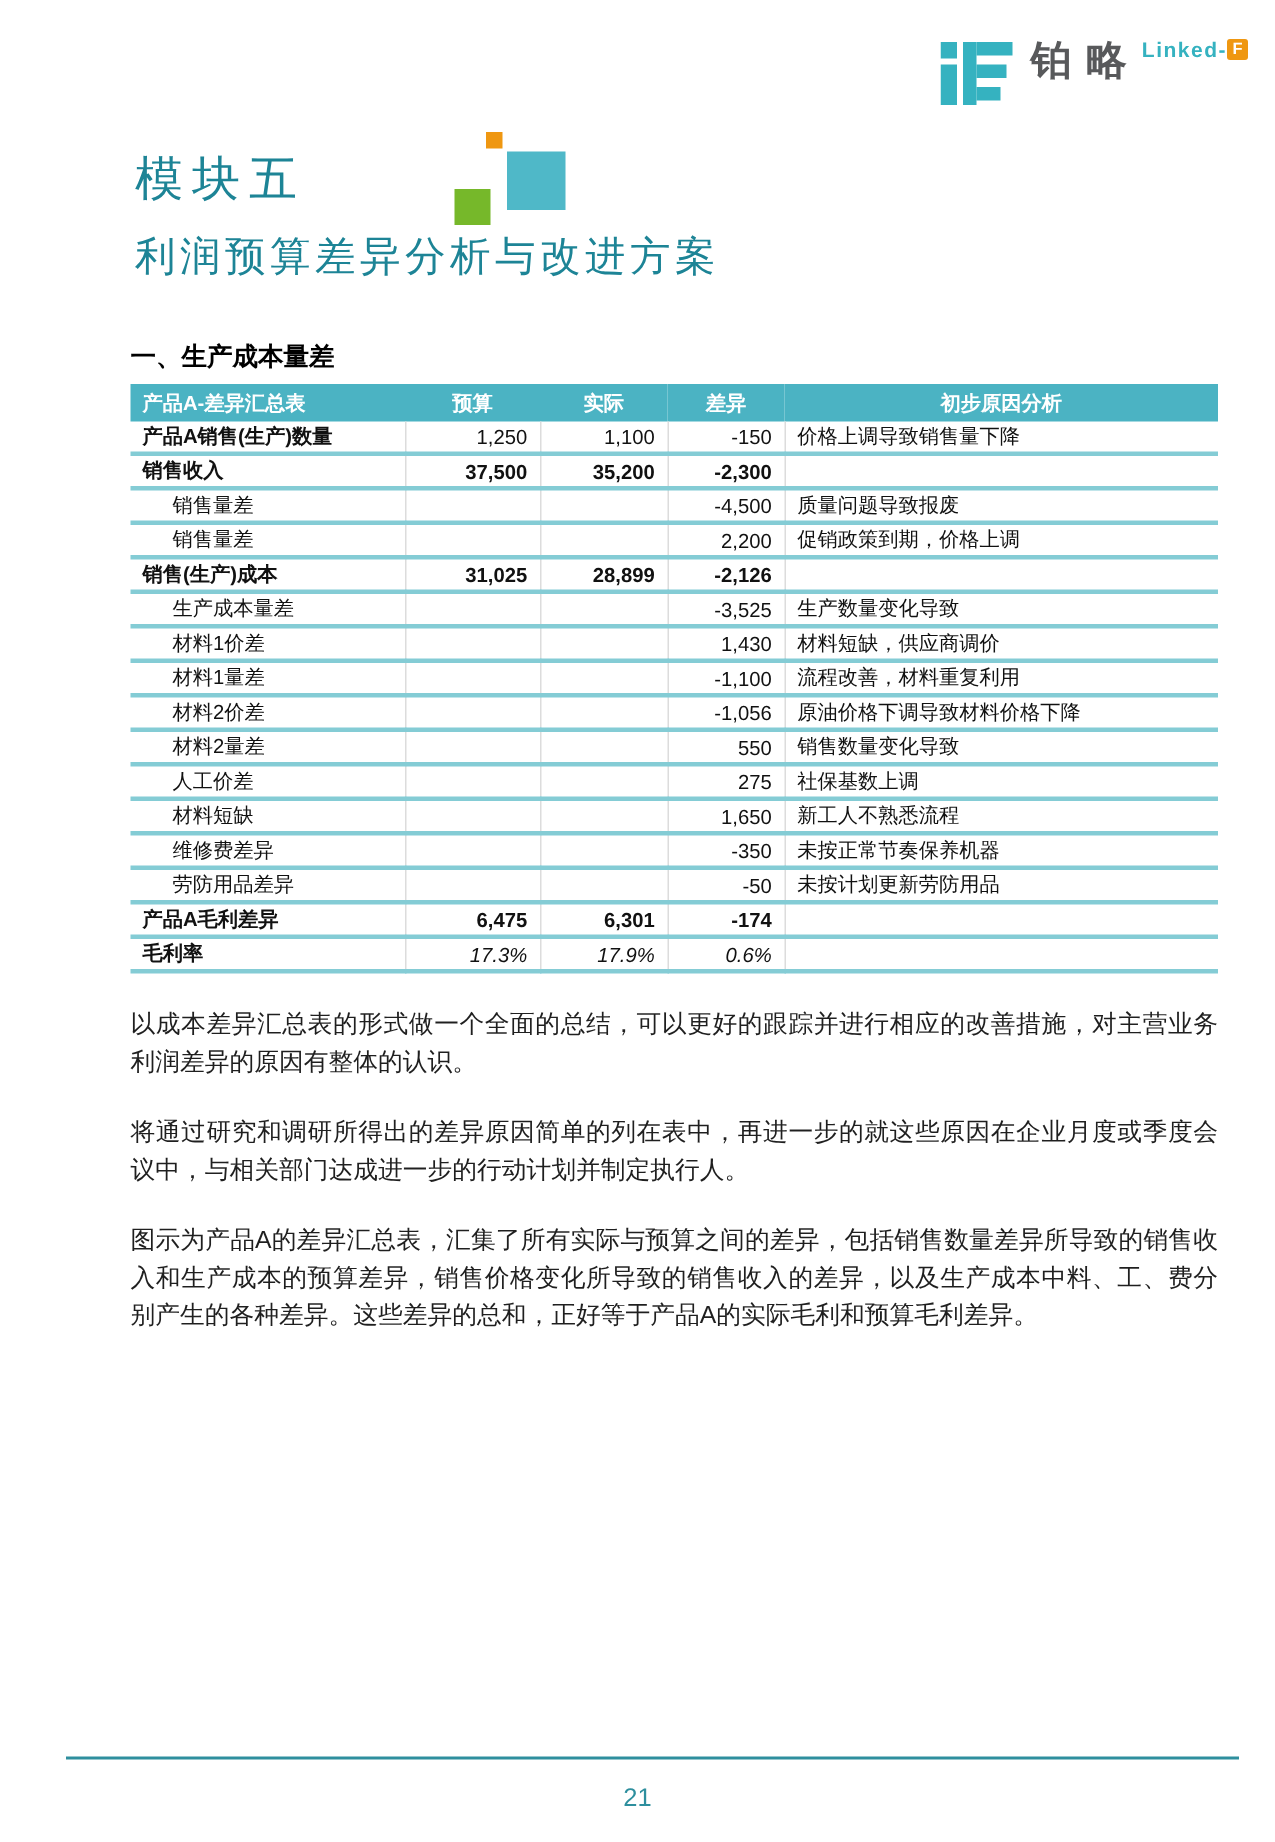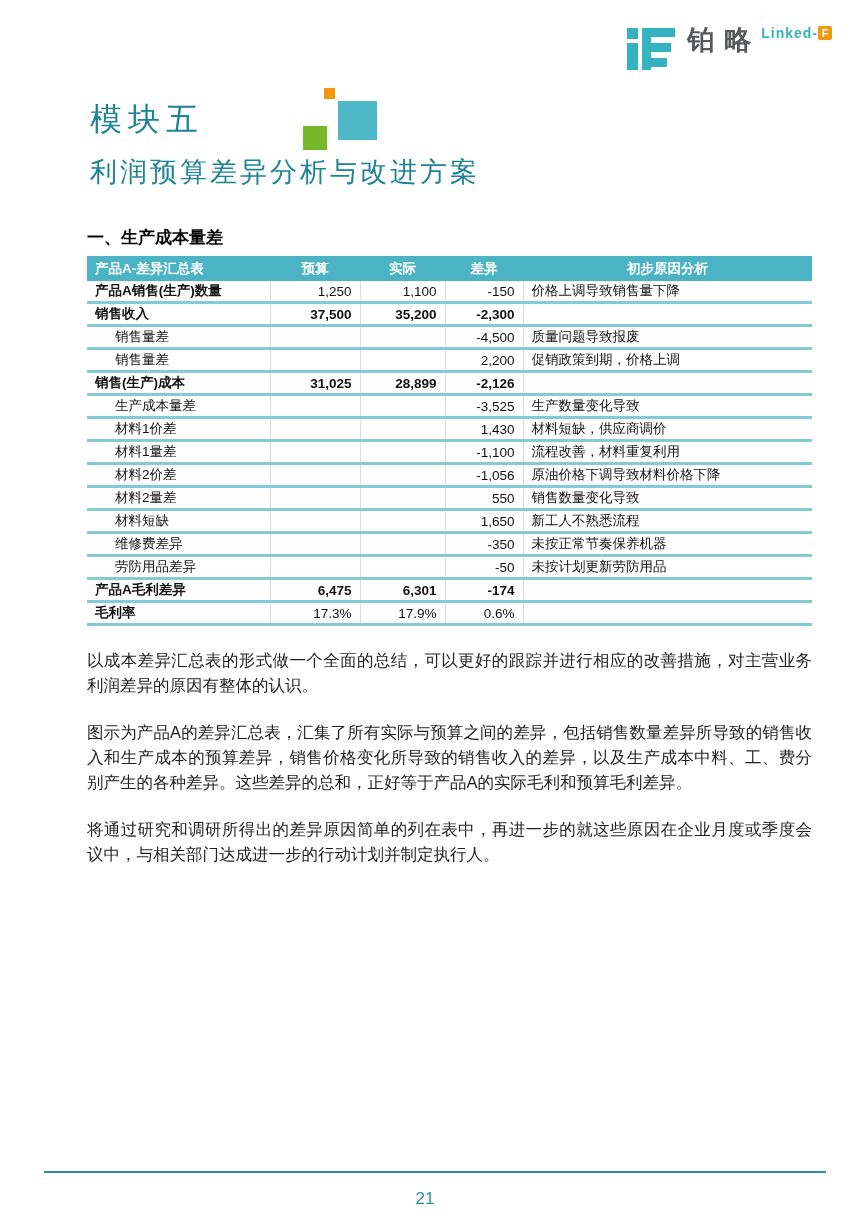--- a/index.html
+++ b/index.html
@@ -49,21 +49,21 @@
   table.variance thead th.label{text-align:left;}
   table.variance td{height:20px;padding:1px 8px;border-left:1px solid var(--col-line);
     background:#fff;white-space:nowrap;overflow:hidden;}
   table.variance td:first-child{border-left:none;}
   table.variance tbody tr{border-bottom:3px solid var(--row-line);}
   table.variance td.num{text-align:right;}
   table.variance td.reason{text-align:left;}
   tr.bl td.label{font-weight:bold;}
   tr.bv td.num{font-weight:bold;}
   tr.ind td.label{padding-left:28px;}
-  tr.iv td.num{}
+  tr.iv td.num{font-style:italic;}
 
   .paragraphs{margin-top:22px;}
   .para{font-size:16.5px;line-height:25px;color:var(--text);text-align:justify;margin-bottom:22px;}
 
   
   .footer-line{position:absolute;left:44px;top:1171px;width:782px;height:2px;background:var(--footer-teal);}
   .page-number{position:absolute;left:0;top:1189px;width:850px;text-align:center;
     color:var(--footer-teal);font-size:17px;}
 </style>
 </head>
@@ -184,20 +184,27 @@
             <td class="reason">原油价格下调导致材料价格下降</td>
           </tr>
           <tr class="ind">
             <td class="label">材料2量差</td>
             <td class="num"></td>
             <td class="num"></td>
             <td class="num">550</td>
             <td class="reason">销售数量变化导致</td>
           </tr>
           <tr class="ind">
+            <td class="label">人工价差</td>
+            <td class="num"></td>
+            <td class="num"></td>
+            <td class="num">275</td>
+            <td class="reason">社保基数上调</td>
+          </tr>
+          <tr class="ind">
             <td class="label">材料短缺</td>
             <td class="num"></td>
             <td class="num"></td>
             <td class="num">1,650</td>
             <td class="reason">新工人不熟悉流程</td>
           </tr>
           <tr class="ind">
             <td class="label">维修费差异</td>
             <td class="num"></td>
             <td class="num"></td>
@@ -223,21 +230,21 @@
             <td class="num">17.3%</td>
             <td class="num">17.9%</td>
             <td class="num">0.6%</td>
             <td class="reason"></td>
           </tr>
         </tbody>
     </table>
 
     <div class="paragraphs">
       <p class="para">以成本差异汇总表的形式做一个全面的总结，可以更好的跟踪并进行相应的改善措施，对主营业务利润差异的原因有整体的认识。</p>
+      <p class="para">将通过研究和调研所得出的差异原因简单的列在表中，再进一步的就这些原因在企业月度或季度会议中，与相关部门达成进一步的行动计划并制定执行人。</p>
       <p class="para">图示为产品A的差异汇总表，汇集了所有实际与预算之间的差异，包括销售数量差异所导致的销售收入和生产成本的预算差异，销售价格变化所导致的销售收入的差异，以及生产成本中料、工、费分别产生的各种差异。这些差异的总和，正好等于产品A的实际毛利和预算毛利差异。</p>
-      <p class="para">将通过研究和调研所得出的差异原因简单的列在表中，再进一步的就这些原因在企业月度或季度会议中，与相关部门达成进一步的行动计划并制定执行人。</p>
     </div>
   </div>
 
   <div class="footer-line"></div>
   <div class="page-number">21</div>
 
 </div>
 
 </body></html>

